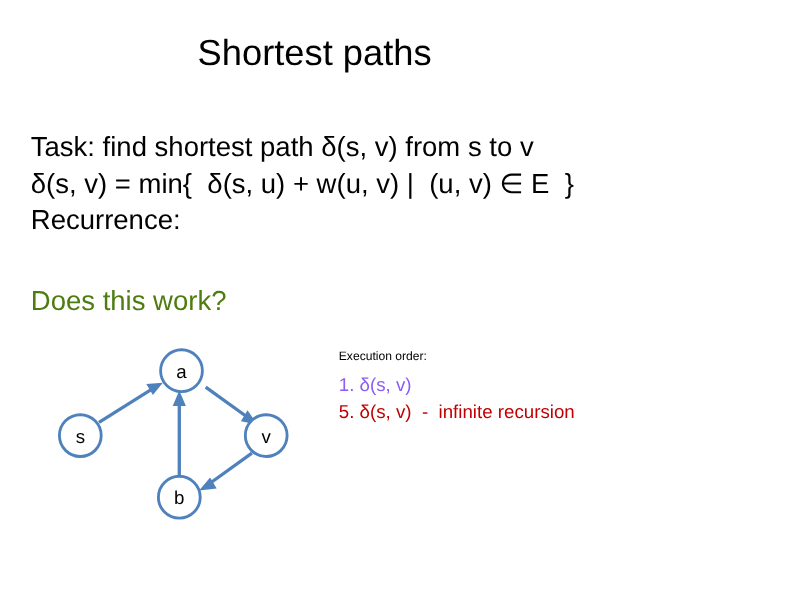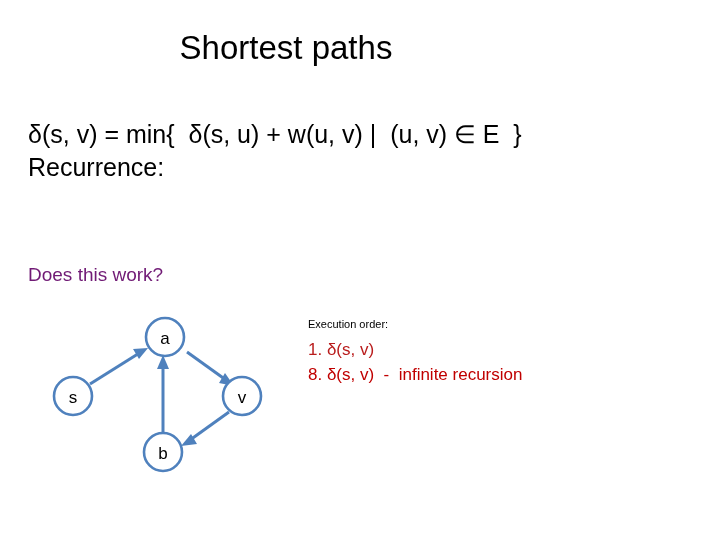--- a/index.html
+++ b/index.html
@@ -48,23 +48,23 @@
   .body-line {
     font-size: 25px;
     line-height: 33px;
     color: #000000;
     white-space: pre;
   }
   .question-line {
     position: absolute;
     left: 28px;
     top: 258px;
-    font-size: 19px;
+    font-size: 25px;
     line-height: 33px;
-    color: #701a75;
+    color: #4d7c0f;
     white-space: pre;
   }
 
   
   .graph-area {
     position: absolute;
     left: 40px;
     top: 308px;
     width: 260px;
     height: 185px;
@@ -102,35 +102,36 @@
   }
   .exec-heading {
     font-size: 11px;
     line-height: 25px;
     color: #000000;
     white-space: pre;
   }
   .exec-item {
     font-size: 17px;
     line-height: 25px;
-    color: #b91c1c;
+    color: #8b5cf6;
     white-space: pre;
   }
   .exec-item.highlight {
     color: #C00000;
   }
 </style>
 </head>
 <body>
 
 <div id="slide">
 
   <div class="slide-title">Shortest paths</div>
 
   <div class="body-block">
+    <div class="body-line">Task: find shortest path δ(s, v) from s to v</div>
     <div class="body-line">δ(s, v) = min{  δ(s, u) + w(u, v) |  (u, v) ∈ E  }</div>
     <div class="body-line">Recurrence:</div>
   </div>
 
   <div class="question-line">Does this work?</div>
 
   <div class="graph-area">
     <svg width="260" height="185" viewBox="0 0 260 185" xmlns="http://www.w3.org/2000/svg">
 
       <g>
@@ -172,16 +173,16 @@
         <circle class="node-circle" cx="123" cy="144" r="19"></circle>
         <text class="node-label" x="123" y="145">b</text>
       </g>
 
     </svg>
   </div>
 
   <div class="exec-panel">
     <div class="exec-heading">Execution order:</div>
     <div class="exec-item">1. δ(s, v)</div>
-    <div class="exec-item highlight">8. δ(s, v)  -  infinite recursion</div>
+    <div class="exec-item highlight">5. δ(s, v)  -  infinite recursion</div>
   </div>
 
 </div>
 
 </body></html>

